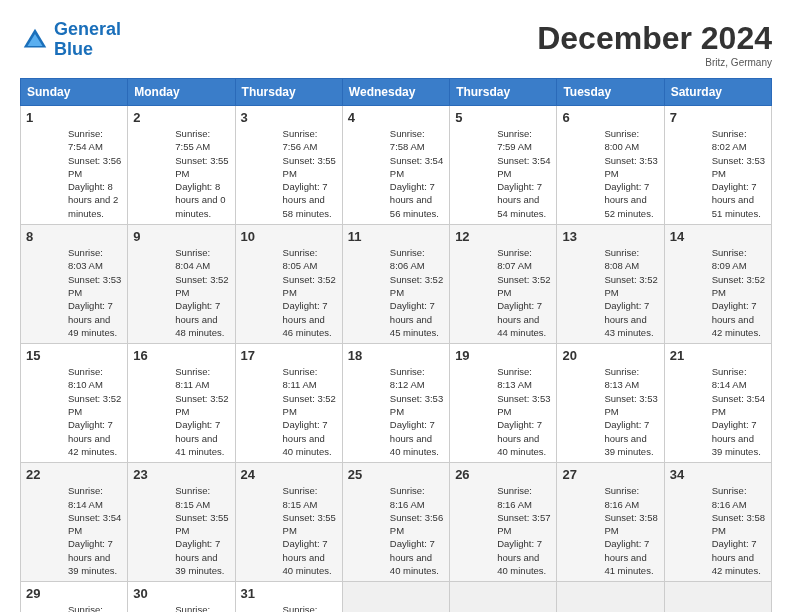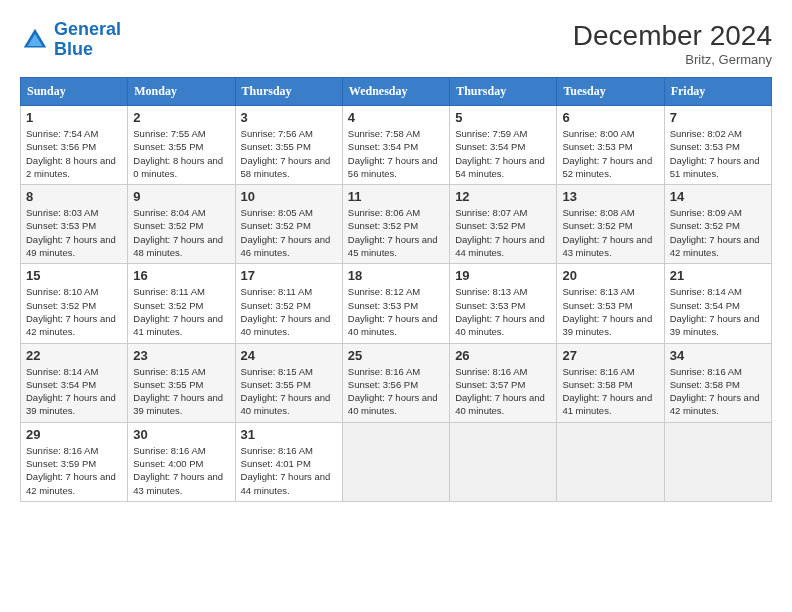--- a/index.html
+++ b/index.html
@@ -31,42 +31,41 @@
       color: #1a6fba;
     }
     .logo-icon {
       width: 30px;
       height: 30px;
     }
     .title-block {
       text-align: right;
     }
     .month-title {
-      font-size: 28px;
-      font-weight: normal;
+      font-size: 32px;
+      font-weight: bold;
       color: #333;
     }
     .subtitle {
-      font-size: 13px;
+      font-size: 10px;
       color: #555;
     }
     table {
       width: 100%;
       border-collapse: collapse;
       font-size: 10px;
     }
     th {
       background-color: #3a7dc9;
       color: #fff;
       text-align: left;
       padding: 6px 6px;
       font-size: 12px;
       font-weight: bold;
       border: 1px solid #2a6ab9;
-      font-family: Liberation Serif, serif;
     }
     td {
       vertical-align: top;
       border: 1px solid #ccc;
       padding: 4px 5px;
       width: calc(100% / 7);
       min-height: 70px;
       background: #fff;
     }
     tr:nth-child(even) td {
@@ -76,20 +75,21 @@
       font-size: 13px;
       font-weight: bold;
       color: #333;
       display: block;
       margin-bottom: 2px;
     }
     .day-info {
       color: #333;
       line-height: 1.4;
       font-size: 9.5px;
+      margin-left: 42px;
     }
     td.empty {
       background: #f0f0f0;
     }
   </style>
 </head>
 <body>
 
 <div class="header">
   <div class="logo">
@@ -110,21 +110,21 @@
 
 <table>
   <thead>
     <tr>
       <th>Sunday</th>
       <th>Monday</th>
       <th>Thursday</th>
       <th>Wednesday</th>
       <th>Thursday</th>
       <th>Tuesday</th>
-      <th>Friday</th>
+      <th>Saturday</th>
     </tr>
   </thead>
   <tbody id="calendar-body">
   <tr>
         <td>
         <span class="day-num">1</span>
         <div class="day-info">
           Sunrise: 7:54 AM<br>
           Sunset: 3:56 PM<br>
           Daylight: 8 hours and 2 minutes.

